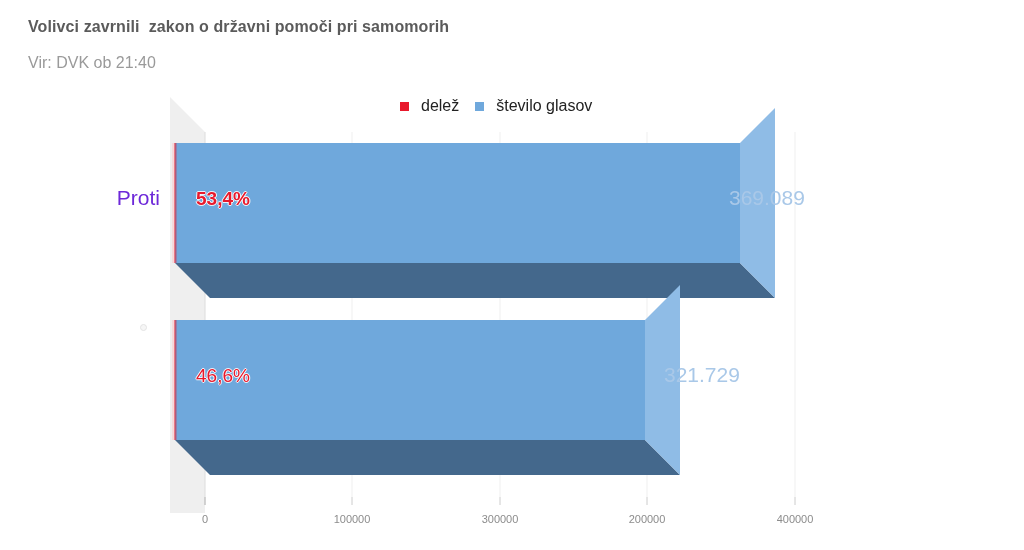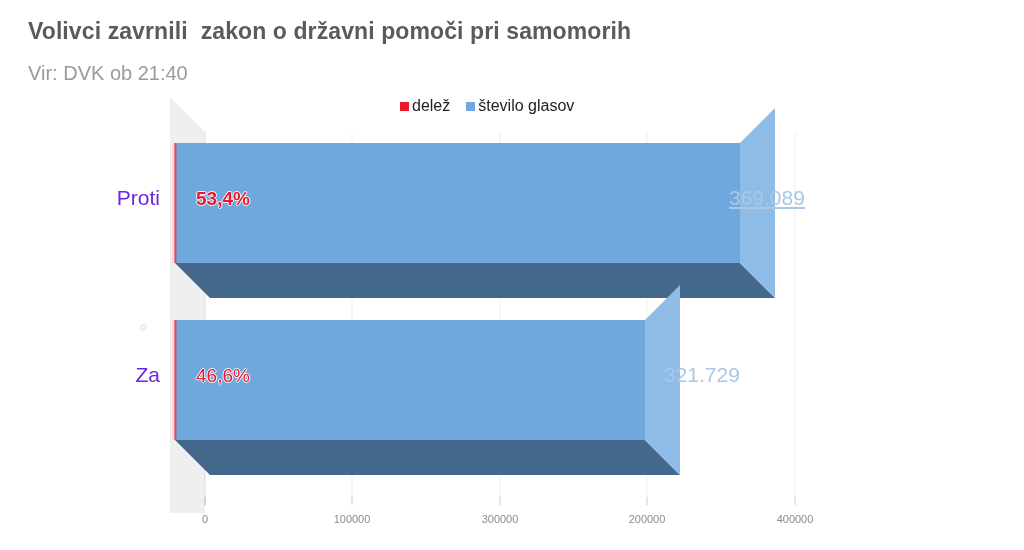--- a/index.html
+++ b/index.html
@@ -15,49 +15,48 @@
     position: relative;
     width: 1024px;
     height: 550px;
     background: #ffffff;
   }
 
   
   .chart-title {
     position: absolute;
     left: 28px; top: 18px;
-    font-size: 23px;
+    font-size: 16px;
     font-weight: bold;
     color: #5b5b5b;
     letter-spacing: 0.1px;
     white-space: pre;
   }
   .chart-subtitle {
     position: absolute;
     left: 28px; top: 54px;
-    font-size: 20px;
+    font-size: 16px;
     font-weight: normal;
     color: #9a9a9a;
     white-space: pre;
-    margin-top: 8px;
   }
 
   
   .legend {
     position: absolute;
     left: 400px; top: 96px;
     display: flex;
     align-items: center;
     gap: 16px;
     height: 20px;
   }
   .legend-item {
     display: flex;
     align-items: center;
-    gap: 3px;
+    gap: 12px;
   }
   .legend-swatch {
     width: 9px; height: 9px;
     display: inline-block;
     margin-top: 1px;
   }
   .legend-label {
     font-size: 16px;
     color: #222222;
     line-height: 18px;
@@ -98,21 +97,21 @@
   }
   #pct-label-0 { left: 196px; top: 188px; font-weight: bold; }
   #pct-label-1 { left: 196px; top: 365px; text-align: center; }
 
   .val-label {
     position: absolute;
     font-size: 21px;
     color: #a9c8e8;
     white-space: pre;
   }
-  #val-label-0 { left: 729px; top: 186px; text-decoration: underline; }
+  #val-label-0 { left: 729px; top: 186px; }
   #val-label-1 { left: 664px; top: 363px; text-align: right; }
 
   
   .tick-label {
     position: absolute;
     top: 513px;
     font-size: 11px;
     color: #8c8c8c;
     transform: translateX(-50%);
     white-space: pre;
@@ -190,21 +189,20 @@
         <line x1="647" y1="505" x2="647" y2="497" stroke="#d4d4d4" stroke-width="1"></line>
         <line x1="795" y1="505" x2="795" y2="497" stroke="#d4d4d4" stroke-width="1"></line>
       </g>
 
     </svg>
   </div>
 
   <div class="artifact-dot"></div>
 
   <div class="cat-label" id="cat-label-0">Proti</div>
-  <div class="cat-label" id="cat-label-1">Za</div>
 
   <div class="pct-label" id="pct-label-0">53,4%</div>
   <div class="pct-label" id="pct-label-1">46,6%</div>
 
   <div class="val-label" id="val-label-0">369.089</div>
   <div class="val-label" id="val-label-1">321.729</div>
 
   <div class="tick-label" style="left:205px">0</div>
   <div class="tick-label" style="left:352px">100000</div>
   <div class="tick-label" style="left:500px">300000</div>

